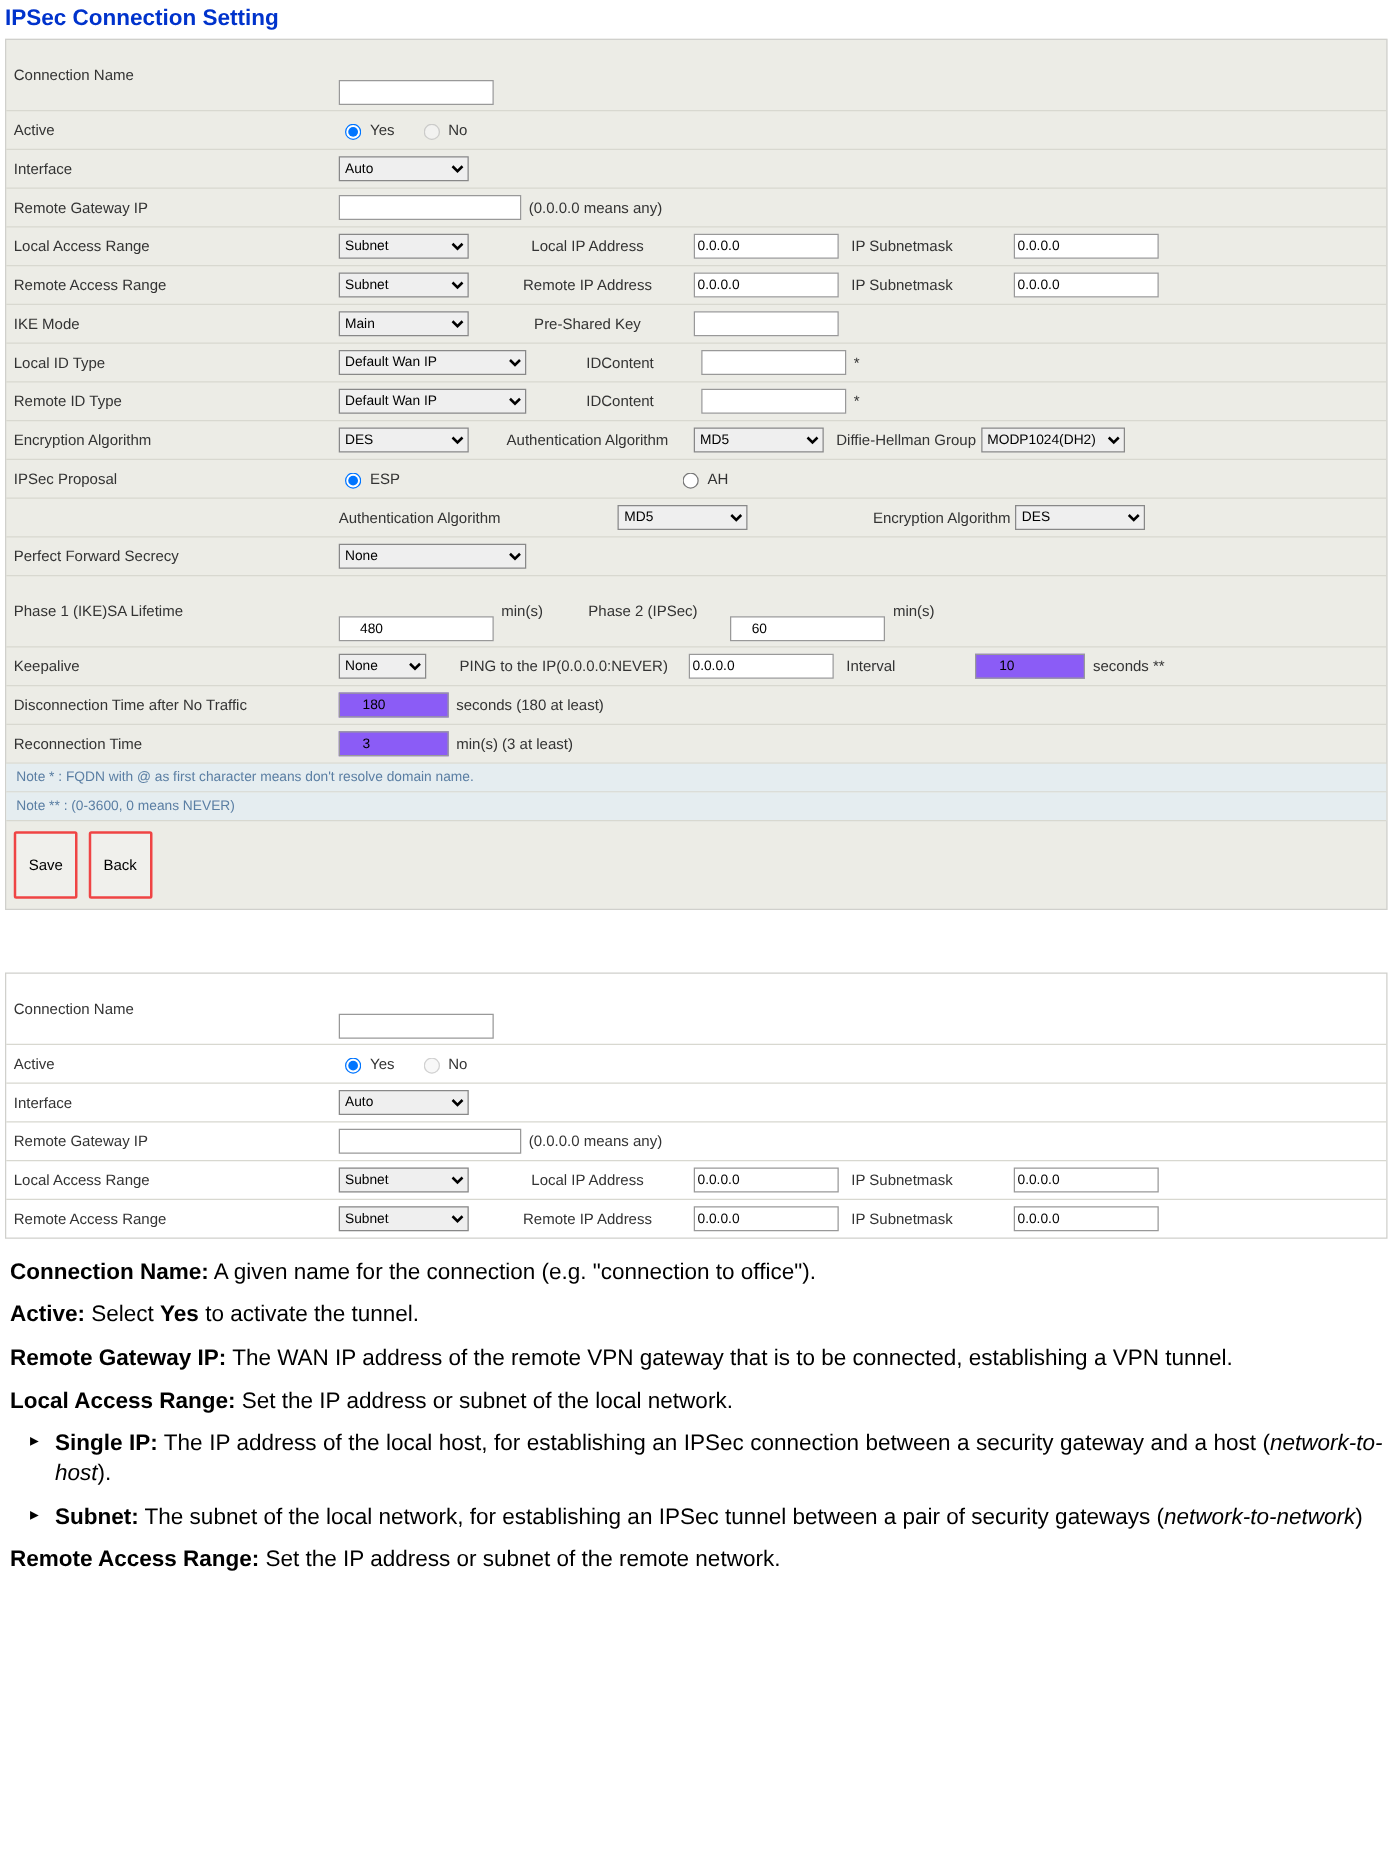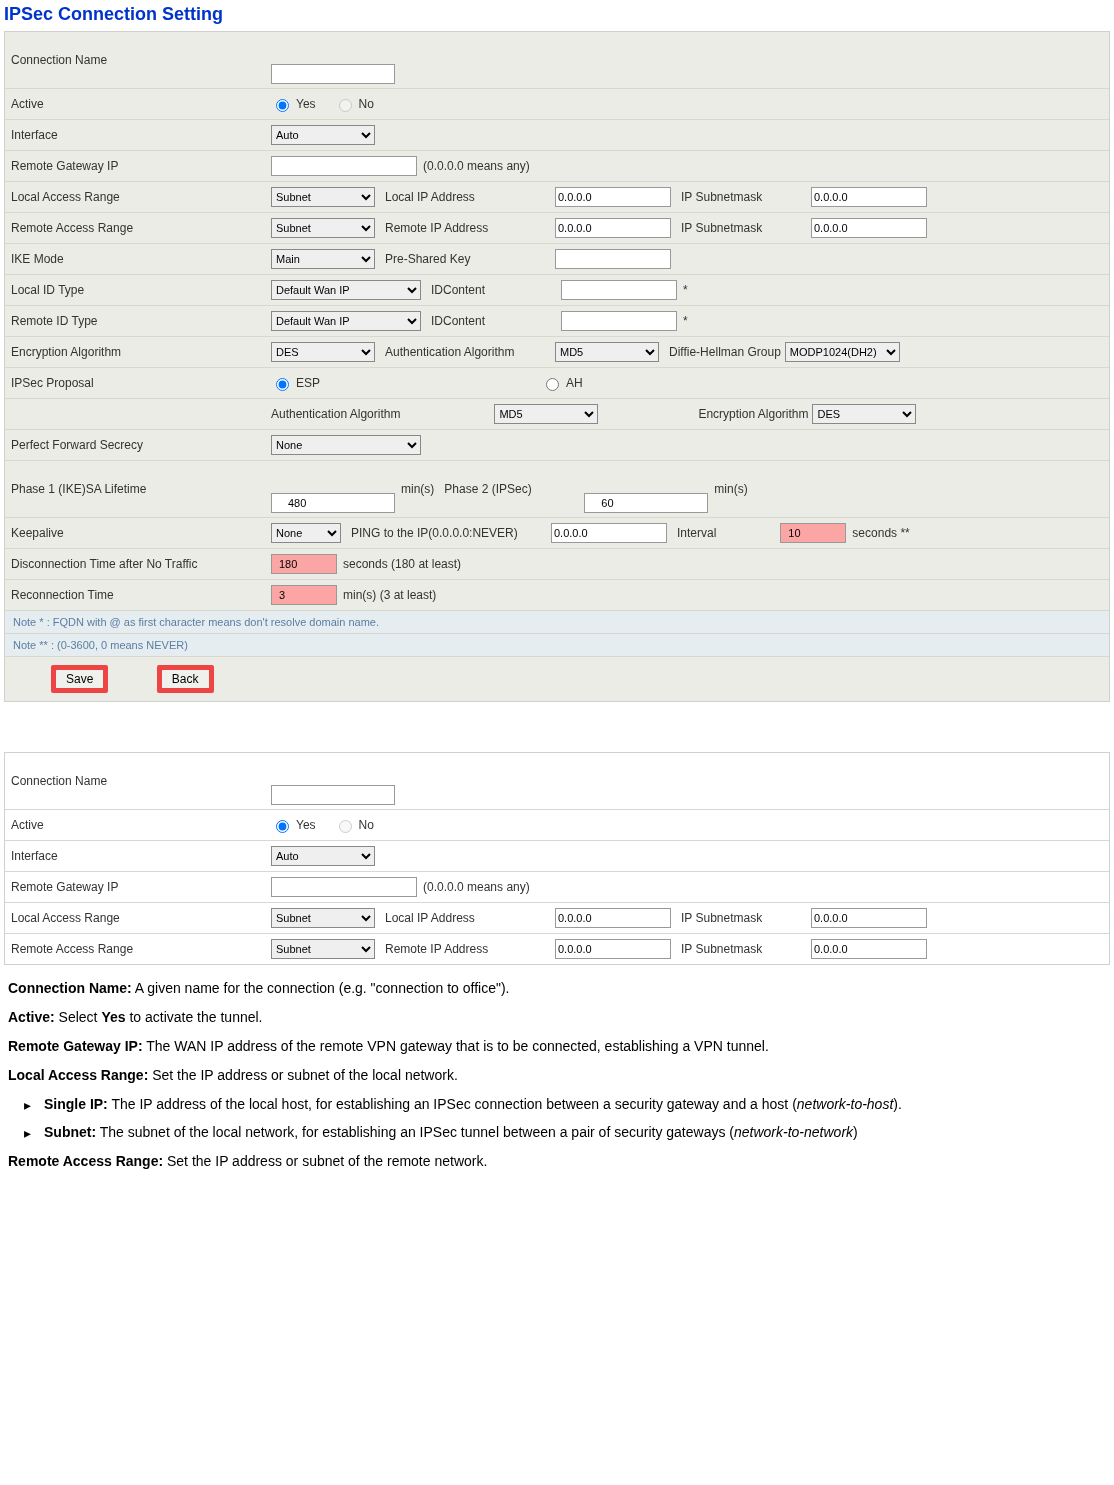--- a/index.html
+++ b/index.html
@@ -3,38 +3,38 @@
 <meta charset="utf-8">
 <style>
   body { margin: 0; padding: 0; font-family: Arial, sans-serif; background: #fff; width: 1114px; }
   .page { padding: 0 4px; }
   .heading { color: #0033cc; font-weight: bold; font-size: 18px; padding: 4px 0 6px 0; }
   .panel { border: 1px solid #d0d0cc; background: #ecece6; }
   .panel-head { background: #cfe2eb; color: #1a3e8c; font-size: 12px; padding: 3px 6px; border-bottom: 1px solid #c8c8c0; font-weight: bold; }
   .panel-head::before { content: "\25BC"; font-size: 9px; margin-right: 4px; color: #1a3e8c; }
   .row { display: flex; align-items: center; border-bottom: 1px solid #d8d8d0; padding: 4px 6px; font-size: 12px; color: #333; min-height: 22px; }
   .row .label { width: 260px; flex: 0 0 260px; }
-  .row .label2 { width: 170px; flex: 0 0 170px; text-align: left; padding-left: 10px; }
+  .row .label2 { width: 170px; flex: 0 0 170px; text-align: center; padding-left: 10px; }
   .row .label3 { width: 130px; flex: 0 0 130px; text-align: left; padding-left: 10px; }
   .row .label4 { flex: 0 0 auto; padding-left: 10px; padding-right: 4px; }
   input[type=text].in-sm { width: 90px; height: 18px; font-size: 11px; border: 1px solid #999; background: #fff; padding: 0 16px; margin-top: 28px; }
   input[type=text].in-md { width: 110px; height: 18px; font-size: 11px; border: 1px solid #999; background: #fff; padding: 0 2px; }
   input[type=text].in-lg { width: 140px; height: 18px; font-size: 11px; border: 1px solid #999; background: #fff; padding: 0 2px; }
-  input[type=text].in-xs { width: 50px; height: 18px; font-size: 11px; border: 1px solid #999; background: #fca5a5; padding: 0 7px; }
+  input[type=text].in-xs { width: 50px; height: 18px; font-size: 11px; border: 1px solid #999; background: #8b5cf6; padding: 0 18px; }
   select.sel { height: 20px; font-size: 11px; border: 1px solid #888; background: #efefef; }
   select.sel-sm { width: 104px; }
   select.sel-md { width: 115px; }
   select.sel-lg { width: 150px; }
   select.sel-xs { width: 70px; }
   .radio-group { display: flex; align-items: center; gap: 4px; }
   .hint { font-size: 12px; color: #333; padding-left: 6px; }
   .note-row { background: #e5edf0; color: #5a7ea3; font-size: 11px; padding: 5px 8px; border-bottom: 1px solid #d8d8d0; }
   .btn-row { padding: 8px 6px; }
-  .btn { font-size: 12px; padding: 2px 10px; background: #f0f0ec; border: 5px solid #ef4444; border-radius: 2px; cursor: pointer; margin-right: 4px; margin-left: 40px; }
-  .desc { font-size: 14px; line-height: 1.35; padding: 14px 4px 0 4px; color: #000; }
+  .btn { font-size: 12px; padding: 18px 10px; background: #f0f0ec; border: 2px solid #ef4444; border-radius: 2px; cursor: pointer; margin-right: 4px; }
+  .desc { font-size: 18px; line-height: 1.35; padding: 14px 4px 0 4px; color: #000; }
   .desc p { margin: 0 0 10px 0; text-align: justify; }
   .desc ul { list-style: none; padding-left: 36px; margin: 0 0 10px 0; }
   .desc li { position: relative; margin-bottom: 10px; text-align: justify; }
   .desc li::before { content: "\25B8"; position: absolute; left: -20px; top: 1px; font-size: 14px; }
   .gap-sel { display:inline-block; width:10px; }
   .sec2 { margin-top: 50px; border: 1px solid #d0d0cc; }
 </style>
 </head>
 <body>
 

